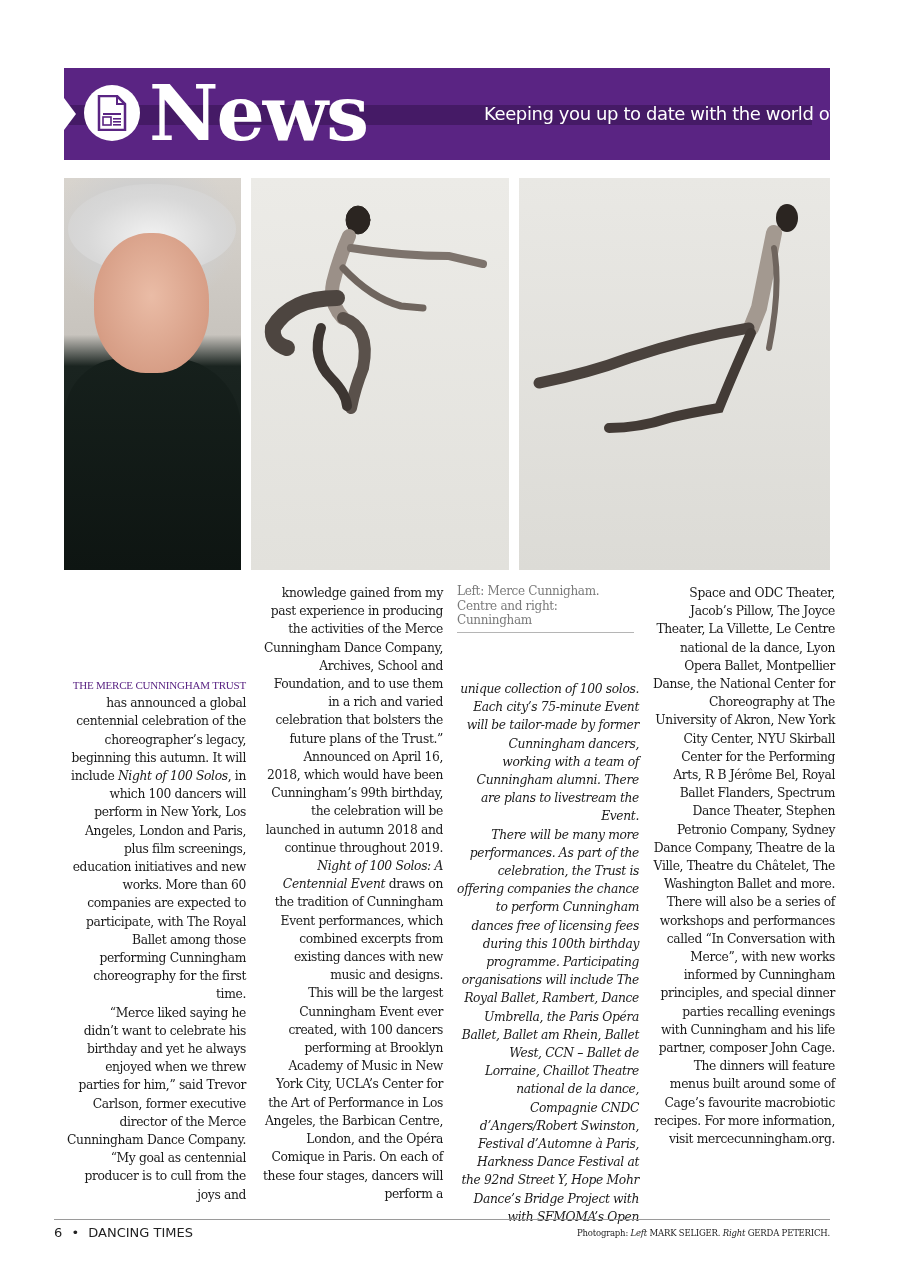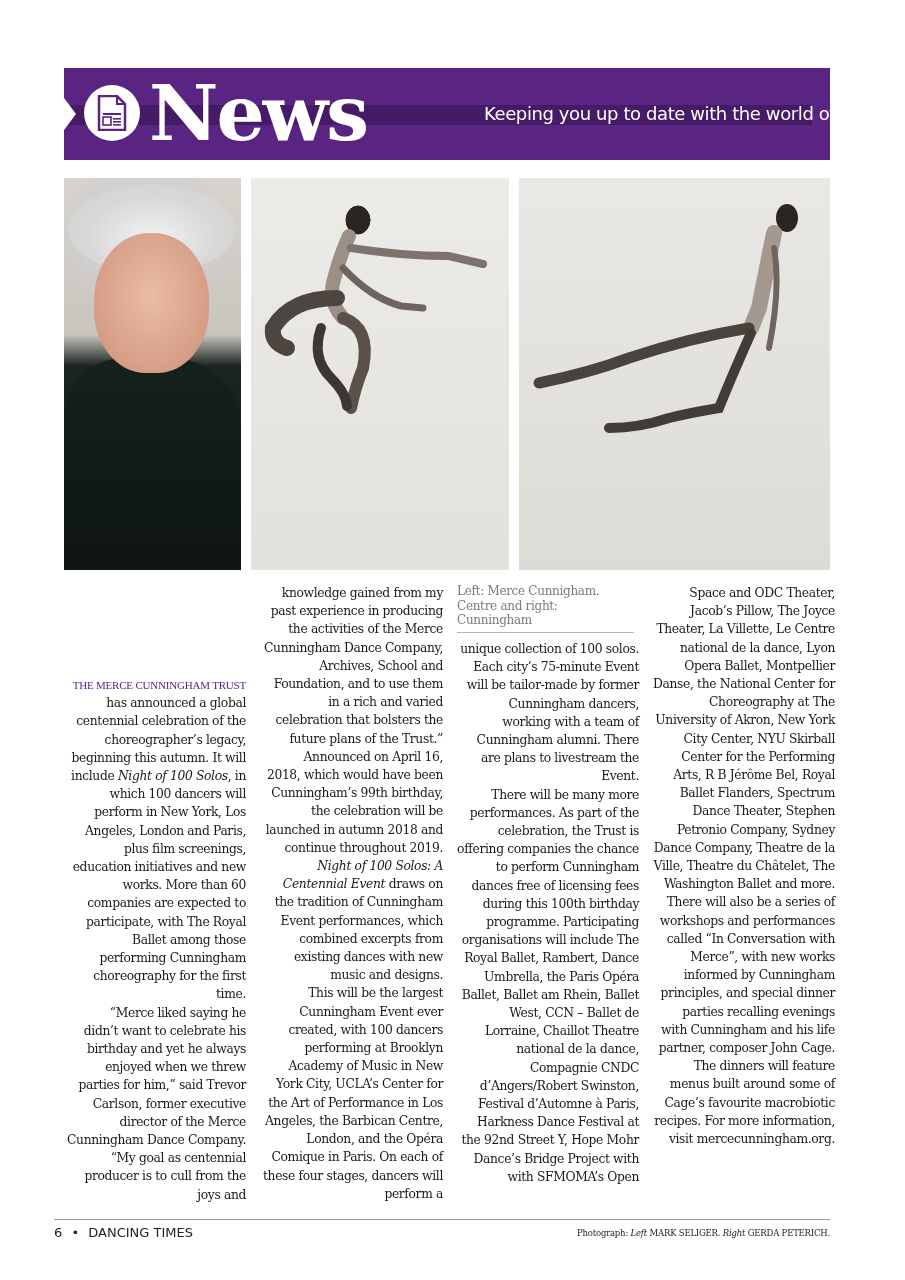--- a/index.html
+++ b/index.html
@@ -77,21 +77,21 @@
       position: absolute; width: 182px;
       font-family: "DejaVu Serif", serif; font-size: 12.3px; line-height: 18.2px;
       color: #1a1a1a; letter-spacing: -0.35px; text-align: right;
     }
     .col p { text-indent: 0; }
     .col p.indent { text-indent: 12px; }
     .col em { font-style: italic; }
     .col .lead { font-family: Liberation Serif, serif; color: #5a2483; font-size: 11px; letter-spacing: -0.2px; }
     .col1 { left: 64px; top: 676px; }
     .col2 { left: 261px; top: 584px; }
-    .col3 { left: 457px; top: 640px; }
+    .col3 { left: 457px; top: 680px; font-style: italic; }
     .col4 { left: 653px; top: 584px; }
 
     .caption {
       position: absolute; left: 457px; top: 584px; width: 177px;
       font-family: "DejaVu Serif", serif; font-size: 12px; line-height: 14.6px;
       color: #7a7a7a; letter-spacing: -0.3px;
       padding-bottom: 4px; border-bottom: 1px solid #b5b5b5;
     }
     .caption em { font-style: italic; }
 

